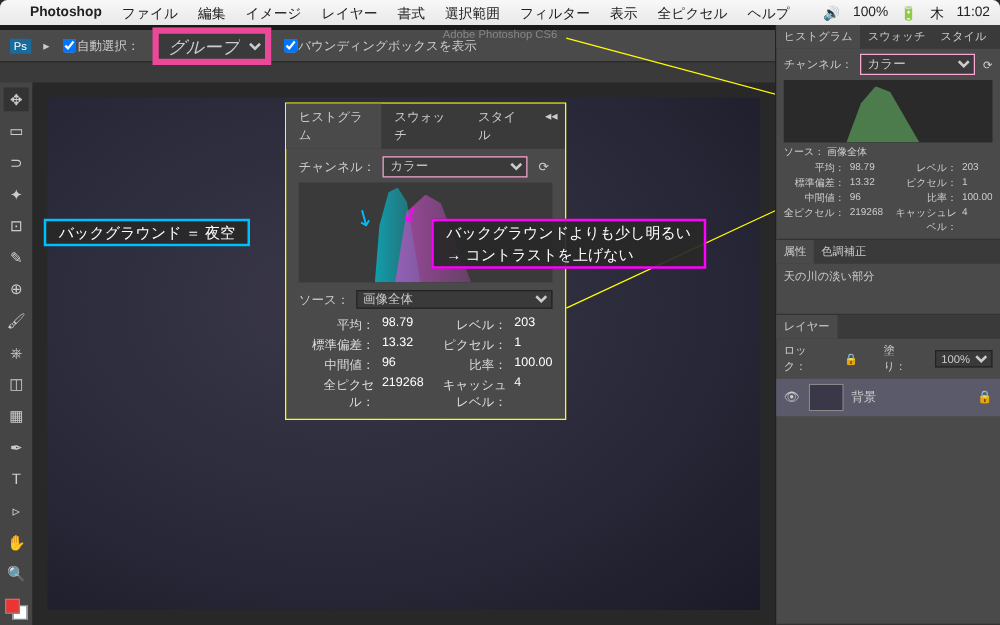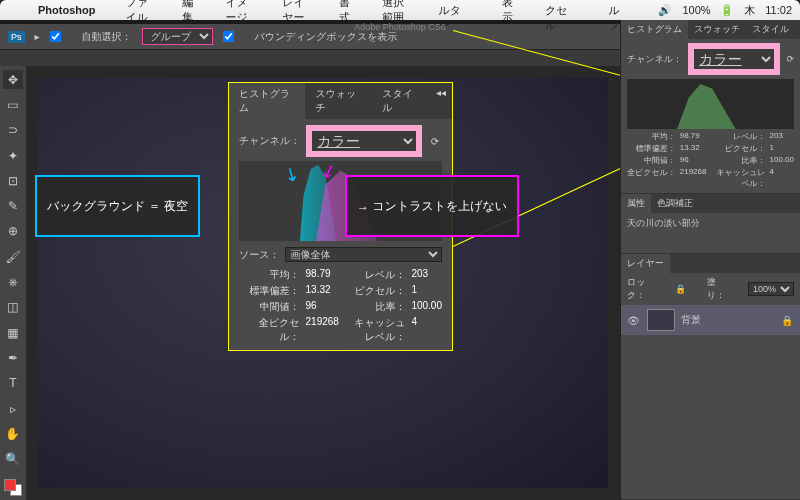--- a/index.html
+++ b/index.html
@@ -1,24 +1,24 @@
 <!DOCTYPE html>
 <html><head>
   <meta charset="utf-8">
   <style>
     * { margin: 0; padding: 0; box-sizing: border-box; font-family: "Hiragino Kaku Gothic Pro", sans-serif; }
     body { width: 800px; height: 500px; background: #2a2a2a; overflow: hidden; position: relative; color: #ccc; font-size: 10px; }
     
-    .menubar { height: 20px; background: linear-gradient(#f8f8f8, #e8e8e8); display: flex; align-items: center; padding: 0 8px; gap: 30px; color: #222; font-size: 11px; border-radius: 6px 6px 0 0; }
+    .menubar { height: 20px; background: linear-gradient(#f8f8f8, #e8e8e8); display: flex; align-items: center; padding: 0 8px; gap: 16px; color: #222; font-size: 11px; border-radius: 6px 6px 0 0; }
     .menubar .apple { font-size: 13px; }
     .menubar .right { margin-left: auto; display: flex; gap: 10px; align-items: center; }
     
     .optbar { height: 26px; background: #4a4a4a; display: flex; align-items: center; padding: 0 8px; gap: 10px; border-bottom: 1px solid #222; }
-    .optbar select { background: #3a3a3a; color: #ccc; border: 1px solid #ec4899; font-size: 10px; padding: 1px 4px; }
-    .checkbox { display: flex; align-items: center; gap: 21px; }
+    .optbar select { background: #3a3a3a; color: #ccc; border: 5px solid #ec4899; font-size: 14px; padding: 1px 4px; font-style: italic; }
+    .checkbox { display: flex; align-items: center; gap: 1px; }
     .checkbox input { width: 11px; height: 11px; }
     .preset-btn { margin-left: auto; background: #555; border: 1px solid #333; padding: 2px 8px; }
     
     .tabbar { height: 20px; background: #3a3a3a; display: flex; align-items: center; padding: 0 6px; gap: 4px; font-size: 10px; }
     .doctab { padding: 2px 8px; background: #4a4a4a; border-radius: 2px; color: #bbb; }
     
     .workspace { position: absolute; top: 66px; bottom: 0; left: 0; right: 180px; display: flex; }
     .toolbar { width: 26px; background: #454545; display: flex; flex-direction: column; align-items: center; padding: 4px 0; gap: 6px; }
     .tool { width: 20px; height: 20px; display: flex; align-items: center; justify-content: center; color: #ccc; font-size: 12px; cursor: pointer; }
     .tool.sel { background: #333; }
@@ -29,35 +29,35 @@
     .canvas { flex: 1; background: #282828; position: relative; padding: 12px; }
     .image { width: 100%; height: 100%; background: radial-gradient(ellipse at 40% 40%, #3a3848 0%, #282838 60%, #1a1a28 100%); position: relative; overflow: hidden; }
     
     .hist-panel { position: absolute; top: 82px; left: 228px; width: 225px; background: #4a4a4a; border: 1px solid yellow; padding: 0; }
     .hist-hdr { display: flex; background: #3a3a3a; font-size: 10px; }
     .hist-tab { padding: 4px 10px; cursor: pointer; }
     .hist-tab.act { background: #4a4a4a; }
     .hist-close { margin-left: auto; padding: 4px 6px; }
     .hist-body { padding: 6px 10px; }
     .hist-row { display: flex; align-items: center; gap: 6px; margin-bottom: 4px; }
-    .hist-row select { background: #3a3a3a; color: #ccc; border: 6px solid #f9a8d4; font-size: 14px; flex: 1; padding: 1px; text-decoration: underline; }
+    .hist-row select { background: #3a3a3a; color: #ccc; border: 1px solid #f9a8d4; font-size: 10px; flex: 1; padding: 1px; }
     .refresh { width: 14px; cursor: pointer; text-align: center; }
     
     .hist-chart { height: 80px; background: #3a3a3a; position: relative; margin: 4px 0 6px; overflow: hidden; }
     .peak { position: absolute; bottom: 0; }
     .peak-c { left: 30%; width: 18%; height: 95%; background: linear-gradient(to right, rgba(0,200,220,0.7), rgba(0,200,220,0.3)); clip-path: polygon(0 100%, 10% 40%, 30% 5%, 50% 0, 70% 15%, 100% 100%); }
     .peak-m { left: 38%; width: 30%; height: 88%; background: linear-gradient(to right, rgba(200,80,200,0.7), rgba(200,80,200,0.3)); clip-path: polygon(0 100%, 15% 20%, 40% 0, 60% 10%, 100% 100%); }
     
     .stats { display: grid; grid-template-columns: auto 1fr auto 1fr; gap: 2px 6px; font-size: 10px; margin-top: 4px; }
     .stats .lbl { text-align: right; color: #ddd; }
     .stats .val { color: #fff; }
     .src-row { display: flex; align-items: center; gap: 6px; margin: 2px 0 6px; font-size: 10px; }
     .src-row select { background: #3a3a3a; color: #ccc; border: 1px solid #222; font-size: 10px; flex: 1; }
     
-    .anno { position: absolute; padding: 20px 10px; font-size: 12px; line-height: 1.5; background: rgba(40,40,40,0.92); color: #fff; }
+    .anno { position: absolute; padding: 0 10px; font-size: 12px; line-height: 1.5; background: rgba(40,40,40,0.92); color: #fff; }
     .anno-l { top: 175px; left: 35px; border: 2px solid #00bfff; }
     .anno-r { top: 175px; left: 345px; border: 2px solid #ff00ff; }
     .arrow { position: absolute; font-size: 18px; }
     .arr-l { top: 163px; left: 284px; color: #00bfff; transform: rotate(30deg); }
     .arr-r { top: 160px; left: 321px; color: #ff00ff; transform: rotate(-20deg) scaleX(-1); }
     
     .sidepanel { position: absolute; top: 20px; right: 0; bottom: 0; width: 180px; background: #4a4a4a; border-left: 1px solid #222; display: flex; flex-direction: column; }
     .sp-sec { border-bottom: 1px solid #333; }
     .sp-tabs { display: flex; background: #3a3a3a; font-size: 9px; }
     .sp-tab { padding: 3px 6px; }
@@ -198,39 +198,41 @@
   </div>
 </div>
 
 <div class="arrow arr-l">↘</div>
 <div class="arrow arr-r">↘</div>
 
 <div class="anno anno-l">
   <div>バックグラウンド ＝ 夜空</div>
 </div>
 <div class="anno anno-r">
+  <div>バックグラウンドよりも少し明るい</div>
   <div>→ コントラストを上げない</div>
 </div>
 
 <div class="sidepanel">
   <div class="sp-sec">
     <div class="sp-tabs">
       <div class="sp-tab act">ヒストグラム</div>
       <div class="sp-tab">スウォッチ</div>
       <div class="sp-tab">スタイル</div>
     </div>
     <div class="sp-body">
       <div class="hist-row">
         <span>チャンネル：</span>
         <select><option>カラー</option></select>
         <span>⟳</span>
       </div>
       <div class="mini-hist">
           <div class="mini-peak"></div>
         </div>
+      <div style="font-size:8px;margin-bottom:2px"><span>ソース：</span> <span>画像全体</span></div>
       <div class="mini-stats">
         <span class="lbl">平均：</span>
           <span>98.79</span>
         <span class="lbl">レベル：</span>
           <span>203</span>
         <span class="lbl">標準偏差：</span>
           <span>13.32</span>
         <span class="lbl">ピクセル：</span>
           <span>1</span>
         <span class="lbl">中間値：</span>

